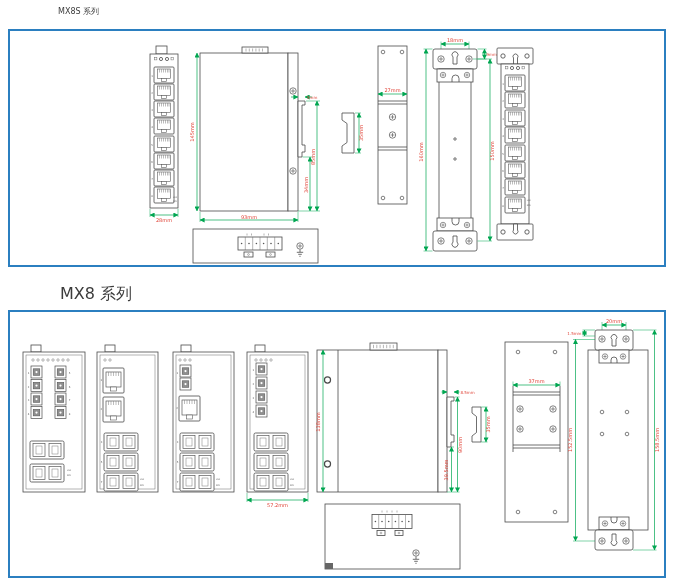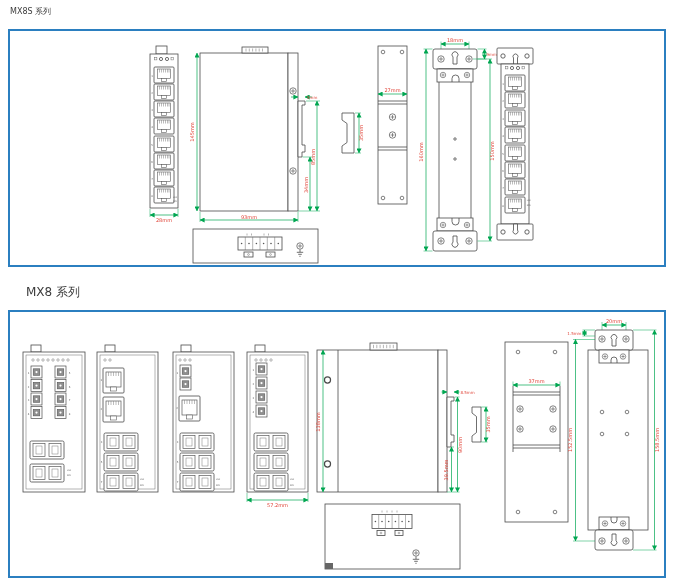--- a/index.html
+++ b/index.html
@@ -1,20 +1,20 @@
 <!DOCTYPE html>
 <html><head>
 <meta charset="utf-8">
 <style>
   html,body{margin:0;padding:0;background:#fff;}
   body{width:674px;height:584px;position:relative;overflow:hidden;
        font-family:"DejaVu Sans","Liberation Sans",sans-serif;}
-  .sec-title{position:absolute;color:#3c3c3c;}
+  .sec-title{position:absolute;color:#3c3c3c;margin-left:48px;}
   #t1{left:10px;top:6px;font-size:8px;}
-  #t2{left:26px;top:284px;font-size:12px;}
+  #t2{left:12px;top:284px;font-size:16px;}
   .panel{position:absolute;background:#fff;border:2px solid #2b7fc0;}
   #p1{left:8px;top:29px;width:654px;height:234px;}
   #p2{left:8px;top:310px;width:654px;height:264px;}
   svg{display:block;}
   .k{fill:none;stroke:#4a4a4a;stroke-width:0.8;}
   .kf{fill:#fff;stroke:#4a4a4a;stroke-width:0.8;}
   .kt{fill:none;stroke:#6a6a6a;stroke-width:0.5;}
   .dm{fill:none;stroke:#00a651;stroke-width:0.7;}
   .dx{fill:none;stroke:#00a651;stroke-width:0.5;}
   .dt{font-size:5px;fill:#e04438;}

